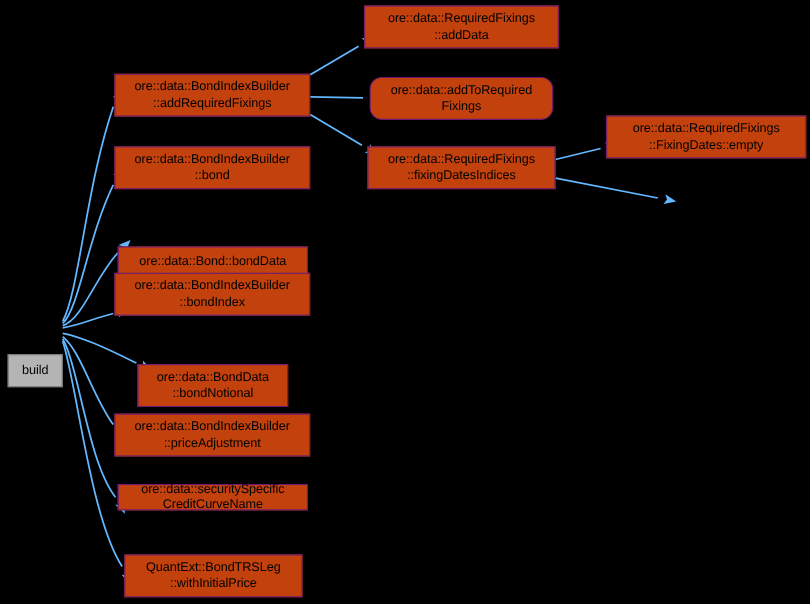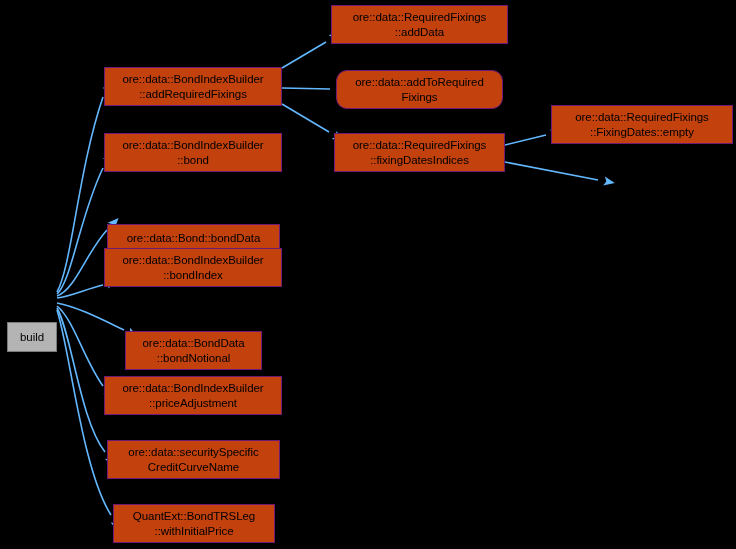--- a/index.html
+++ b/index.html
@@ -86,21 +86,21 @@
 ::addRequiredFixings</span></div>
     <div class="node" style="left: 104px; top: 133px; width: 178px; height: 39px;"><span class="label">ore::data::BondIndexBuilder
 ::bond</span></div>
     <div class="node" style="left: 107px; top: 196px; width: 173px; height: 29px; margin-top: 28px;"><span class="label">ore::data::Bond::bondData</span></div>
     <div class="node" style="left: 104px; top: 248px; width: 178px; height: 39px;"><span class="label">ore::data::BondIndexBuilder
 ::bondIndex</span></div>
     <div class="node" style="left: 125px; top: 311px; width: 137px; height: 39px; margin-top: 20px;"><span class="label">ore::data::BondData
 ::bondNotional</span></div>
     <div class="node" style="left: 104px; top: 376px; width: 178px; height: 39px;"><span class="label">ore::data::BondIndexBuilder
 ::priceAdjustment</span></div>
-    <div class="node" style="left: 107px; top: 440px; width: 173px; height: 39px;"><span class="label">ore::data::securitySpecific
+    <div class="node" style="left: 107px; top: 440px; width: 173px; height: 24px;"><span class="label">ore::data::securitySpecific
 CreditCurveName</span></div>
     <div class="node" style="left: 113px; top: 504px; width: 162px; height: 39px;"><span class="label">QuantExt::BondTRSLeg
 ::withInitialPrice</span></div>
     <div class="node" style="left: 331px; top: 5px; width: 177px; height: 39px;"><span class="label">ore::data::RequiredFixings
 ::addData</span></div>
     <div class="node" style="left: 336px; top: 70px; width: 167px; height: 39px; border-radius: 11px;"><span class="label">ore::data::addToRequired
 Fixings</span></div>
     <div class="node" style="left: 334px; top: 133px; width: 171px; height: 39px;"><span class="label">ore::data::RequiredFixings
 ::fixingDatesIndices</span></div>
     <div class="node" style="left: 551px; top: 105px; width: 182px; height: 39px;"><span class="label">ore::data::RequiredFixings

